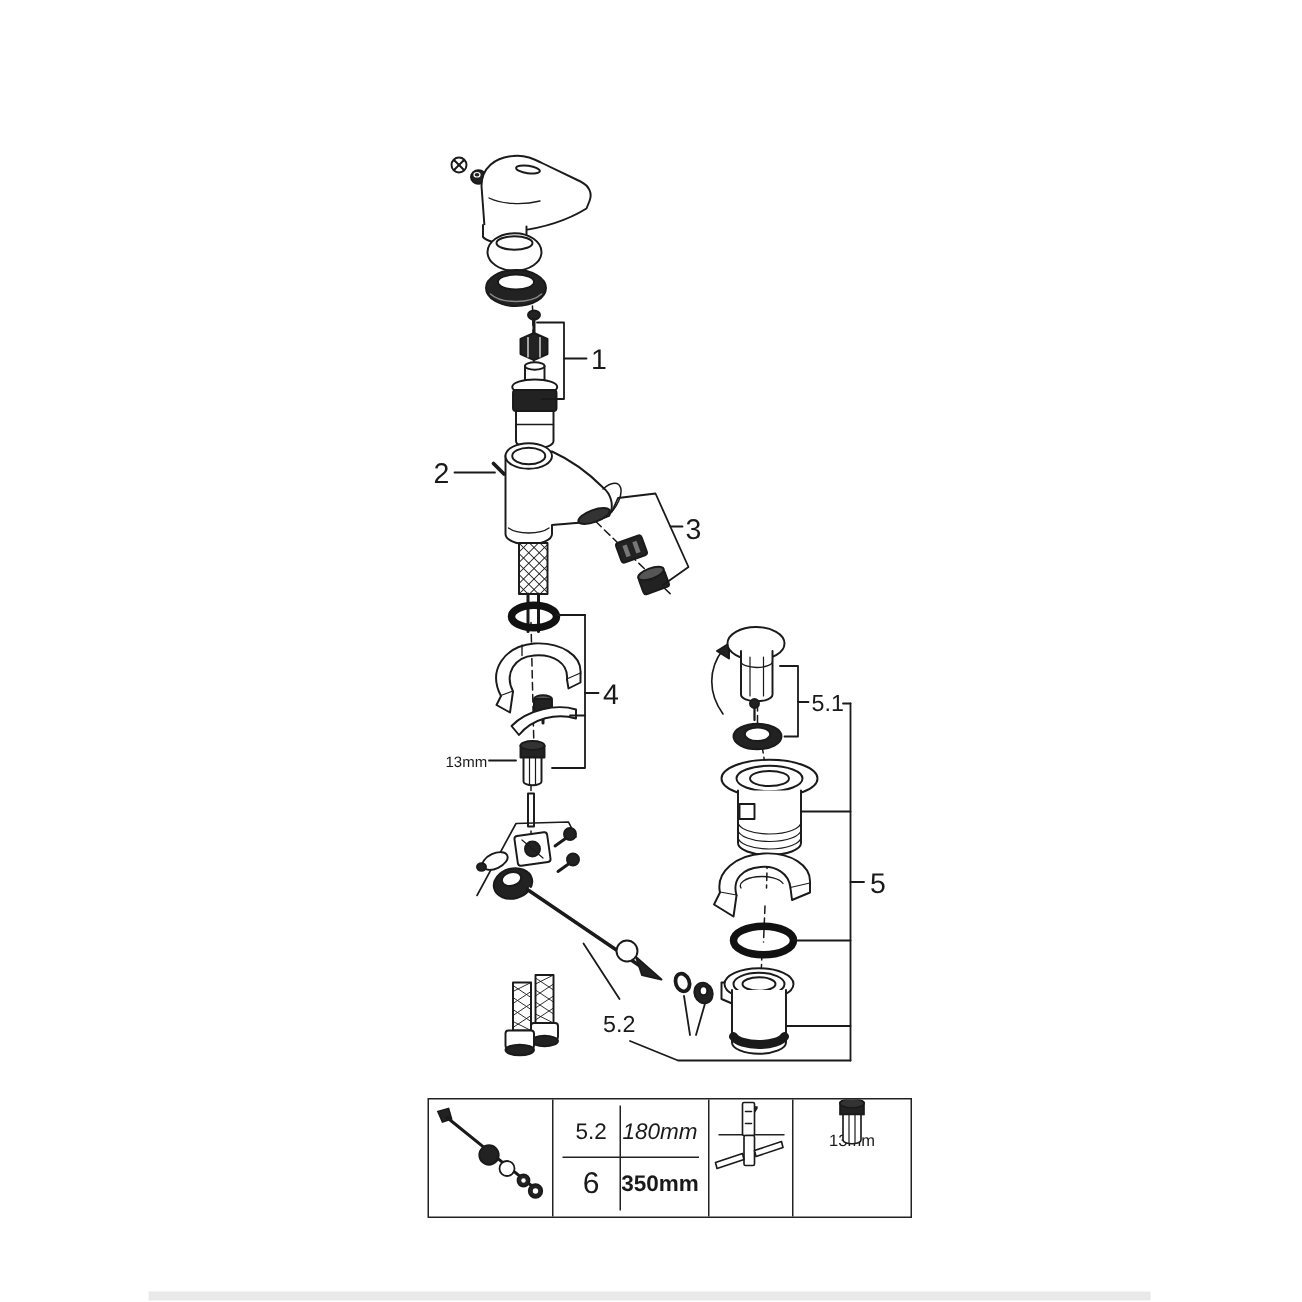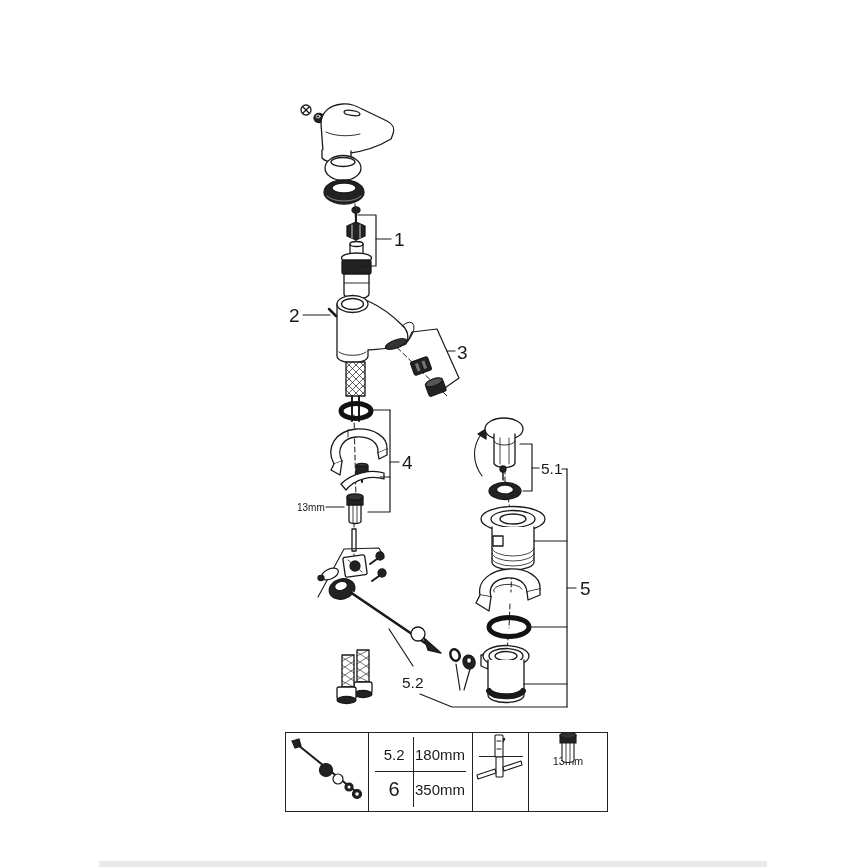--- a/index.html
+++ b/index.html
@@ -16,23 +16,23 @@
   .lt-cell{position:relative;height:100%;box-sizing:border-box;}
   .lt-cell + .lt-cell{border-left:1.5px solid #222;}
   .lt-c1{width:82px;}
   .lt-c2{width:104px;}
   .lt-c3{width:56px;display:flex;flex-direction:column;align-items:center;}
   .lt-c4{flex:1;display:flex;flex-direction:column;align-items:center;}
   .c2-grid{position:absolute;left:6px;right:6px;top:4px;bottom:4px;display:grid;
     grid-template-columns:43% 57%;grid-template-rows:1fr 1fr;}
   .c2-grid>div{display:flex;align-items:center;justify-content:center;box-sizing:border-box;}
   .c2-tl{border-right:1.3px solid #222;border-bottom:1.3px solid #222;font-size:15px;}
-  .c2-tr{border-bottom:1.3px solid #222;font-size:15px;}
+  .c2-tr{border-bottom:1.3px solid #222;font-size:15px;font-style:italic;}
   .c2-bl{border-right:1.3px solid #222;font-size:20px;}
-  .c2-br{font-size:15px;}
+  .c2-br{font-size:15px;font-weight:bold;}
   .seven-label{font-size:20px;line-height:20px;margin-top:2px;}
   .seven-rule{width:44px;border-top:1.5px solid #222;margin:1px auto 0;}
   .size-label{font-size:11px;margin-top:22px;}
   #footer-bar{position:absolute;left:99px;top:861px;width:668px;height:6px;background:#e9e9e9;}
 </style>
 </head>
 <body>
 
 <div class="stage">
 

